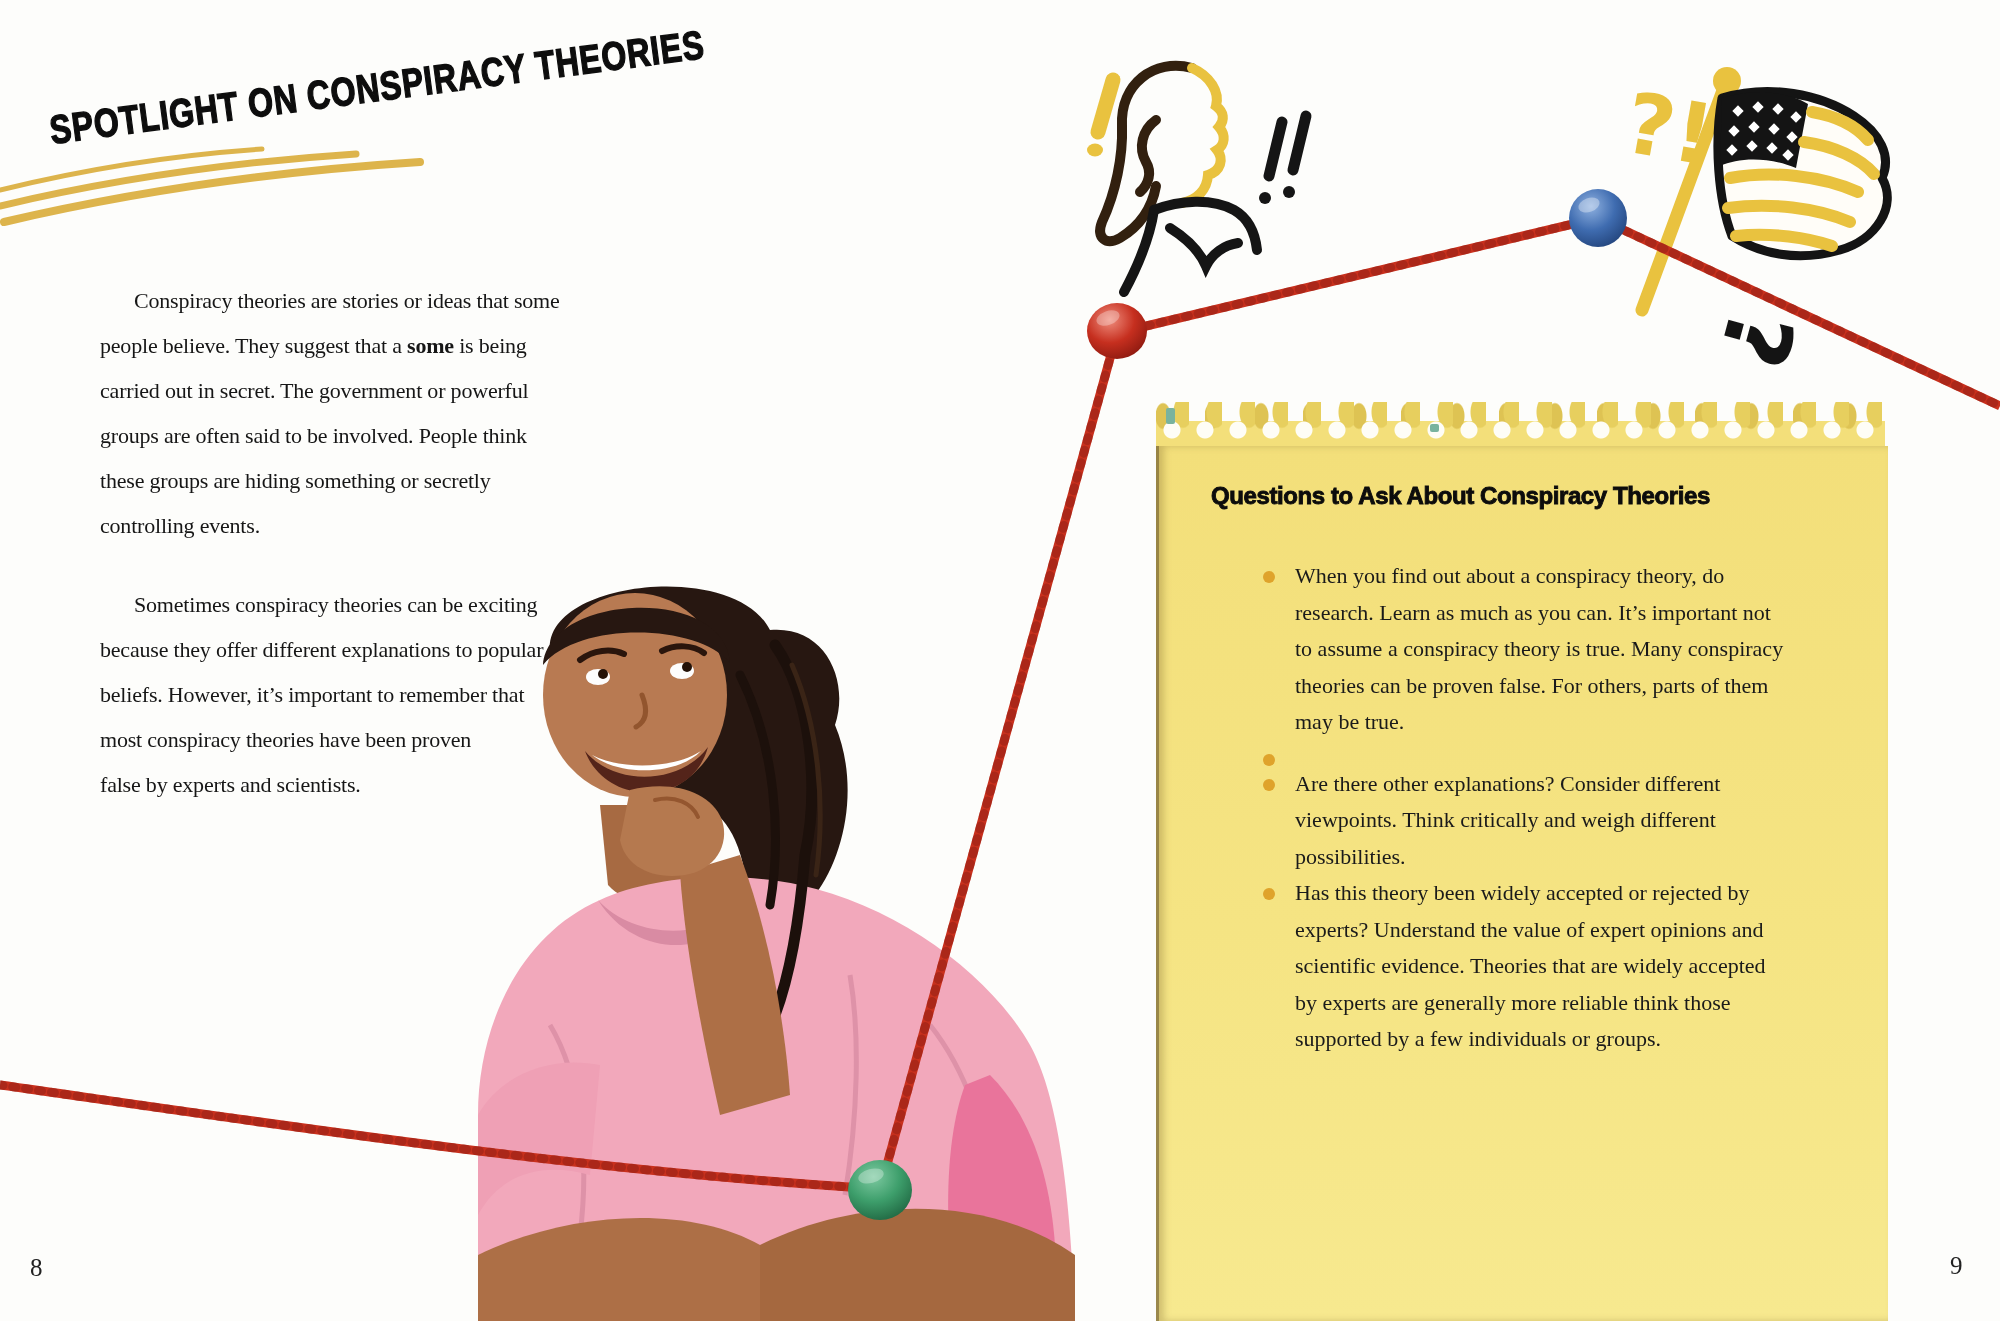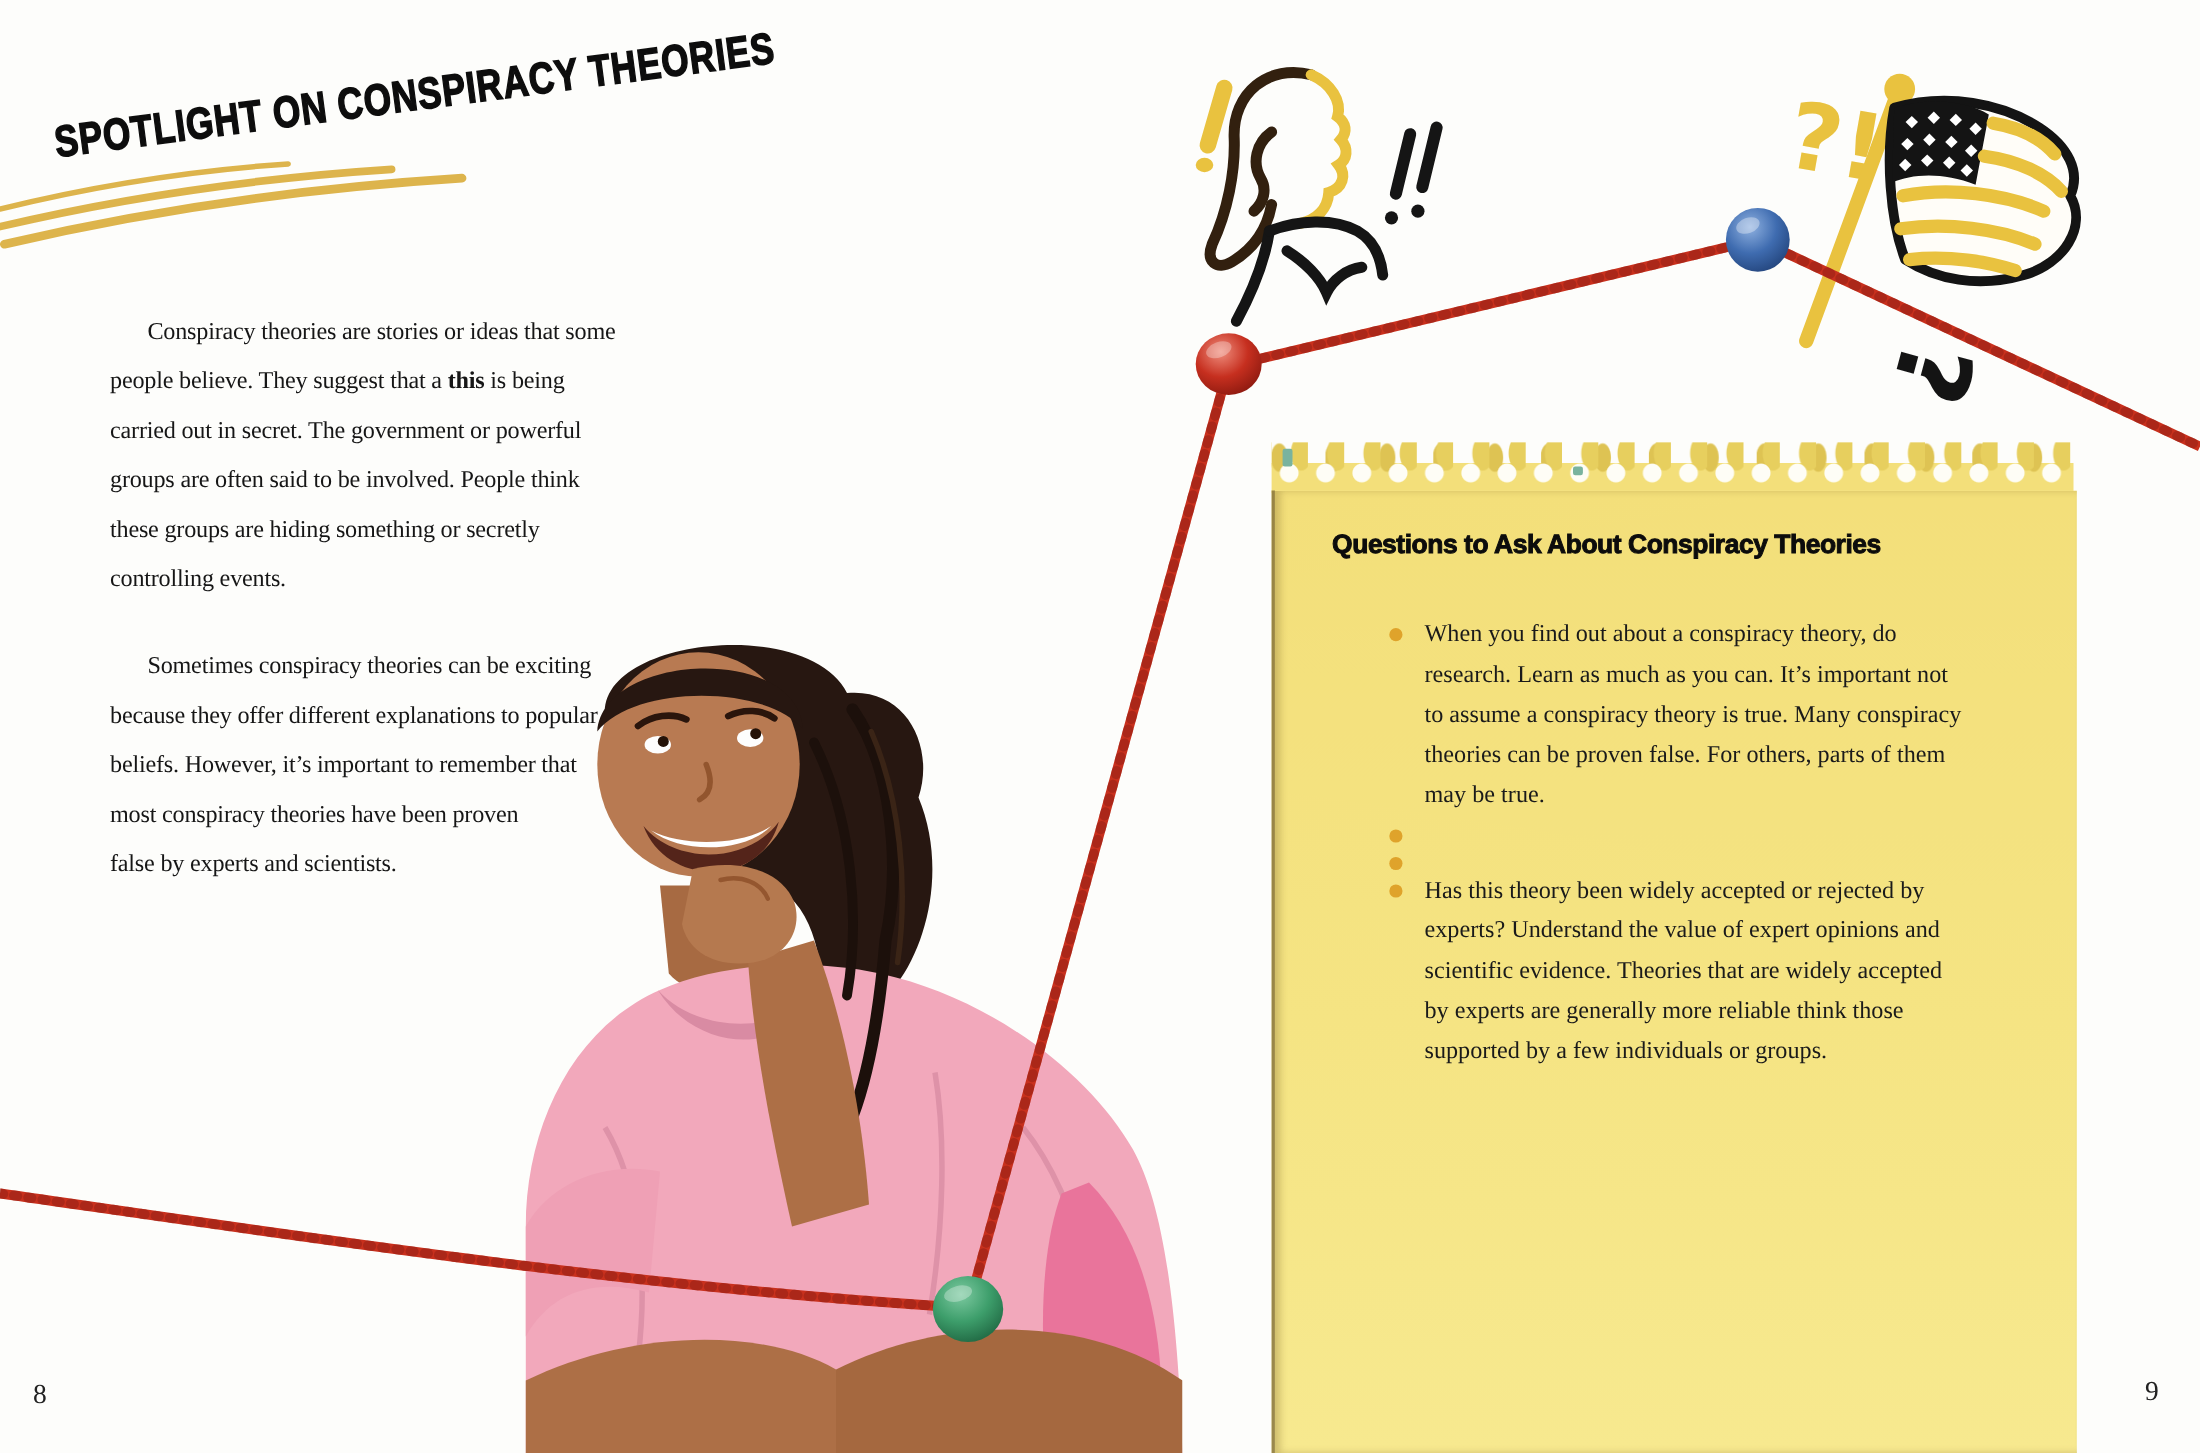--- a/index.html
+++ b/index.html
@@ -71,21 +71,21 @@
   <div class="title">SPOTLIGHT ON CONSPIRACY THEORIES</div>
 
   <svg class="swoosh" width="430" height="95" viewBox="0 0 430 95">
     <path d="M4,84 Q200,38 420,24" stroke="#ddb44c" stroke-width="8" fill="none" stroke-linecap="round"></path>
     <path d="M0,68 Q170,28 356,16" stroke="#ddb44c" stroke-width="7" fill="none" stroke-linecap="round"></path>
     <path d="M0,52 Q130,20 262,11" stroke="#ddb44c" stroke-width="5" fill="none" stroke-linecap="round"></path>
   </svg>
 
   <div class="bodycol">
     <p><span>Conspiracy theories are stories or ideas that some
-people believe. They suggest that a </span><b>this</b><span> is being
+people believe. They suggest that a </span><b>some</b><span> is being
 carried out in secret. The government or powerful
 groups are often said to be involved. People think
 these groups are hiding something or secretly
 controlling events.</span></p>
     <p>Sometimes conspiracy theories can be exciting
 because they offer different explanations to popular
 beliefs. However, it’s important to remember that
 most conspiracy theories have been proven
 false by experts and scientists.</p>
   </div>
@@ -190,20 +190,23 @@
 research. Learn as much as you can. It’s important not
 to assume a conspiracy theory is true. Many conspiracy
 theories can be proven false. For others, parts of them
 may be true.</span>
         </li>
       <li>
           <span class="dot" style="background:#dfa32b"></span>
         </li>
       <li>
           <span class="dot" style="background:#dfa32b"></span>
+          <span class="btxt">Are there other explanations? Consider different
+viewpoints. Think critically and weigh different
+possibilities.</span>
         </li>
       <li>
           <span class="dot" style="background:#dfa32b"></span>
           <span class="btxt">Has this theory been widely accepted or rejected by
 experts? Understand the value of expert opinions and
 scientific evidence. Theories that are widely accepted
 by experts are generally more reliable think those
 supported by a few individuals or groups.</span>
         </li>
     </ul>

